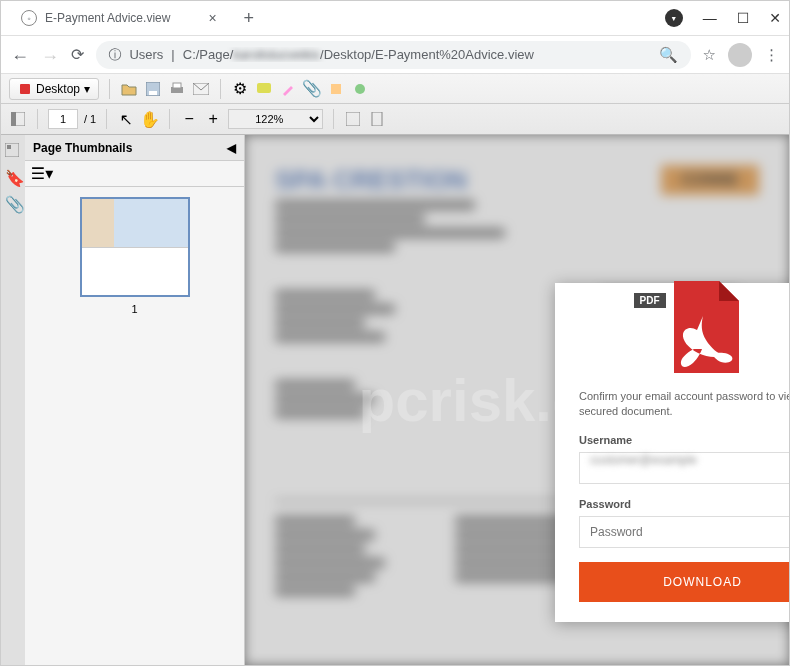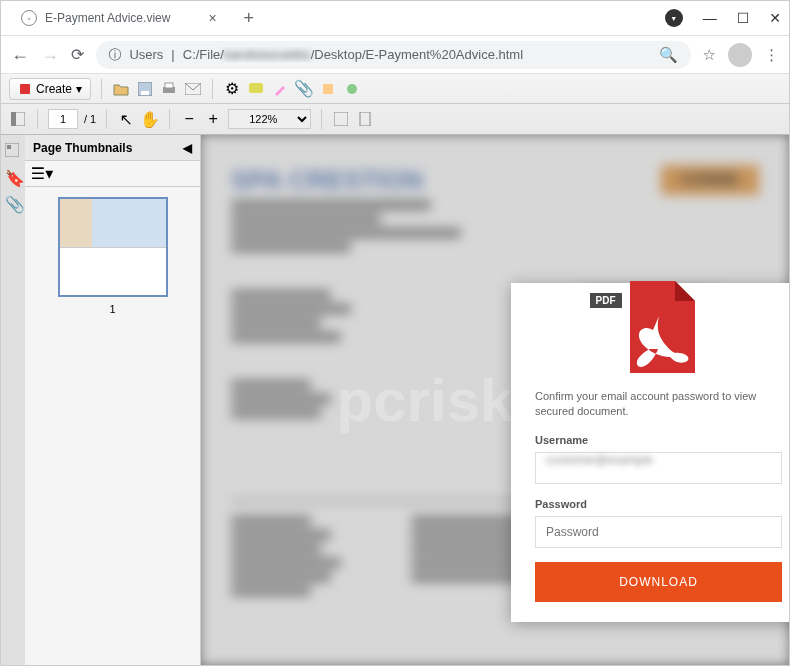--- a/index.html
+++ b/index.html
@@ -27,25 +27,25 @@
 .avatar { width: 24px; height: 24px; background: #ccc; border-radius: 50%; }
 
 
 .pdf-toolbar { background: linear-gradient(#f5f5f5, #e8e8e8); border-bottom: 1px solid #bbb; }
 .pdf-row1 { height: 30px; display: flex; align-items: center; padding: 0 8px; gap: 6px; border-bottom: 1px solid #ccc; }
 .create-btn { display: flex; align-items: center; gap: 4px; padding: 3px 8px; border: 1px solid #ccc; border-radius: 3px; font-size: 12px; cursor: pointer; background: linear-gradient(#fff,#eee); }
 .pdf-sep { width: 1px; height: 20px; background: #ccc; margin: 0 4px; }
 .pdf-ico { width: 18px; height: 18px; cursor: pointer; display: flex; align-items: center; justify-content: center; }
 .pdf-row2 { height: 30px; display: flex; align-items: center; padding: 0 8px; gap: 6px; }
 .page-input { width: 30px; height: 20px; border: 1px solid #ccc; font-size: 11px; text-align: center; }
-.zoom-select { height: 20px; border: 1px solid #ccc; font-size: 11px; padding: 0 16px; }
+.zoom-select { height: 20px; border: 1px solid #ccc; font-size: 11px; padding: 0 22px; }
 
 
 .main-area { flex: 1; display: flex; position: relative; background: #888; overflow: hidden; }
-.thumb-panel { width: 176px; background: #f5f5f5; border-right: 1px solid #ccc; display: flex; flex-direction: column; }
+.thumb-panel { width: 220px; background: #f5f5f5; border-right: 1px solid #ccc; display: flex; flex-direction: column; }
 .thumb-header { height: 26px; background: #e8e8e8; border-bottom: 1px solid #ccc; display: flex; align-items: center; padding: 0 8px; font-size: 12px; font-weight: bold; }
 .thumb-tools { height: 26px; display: flex; align-items: center; padding: 0 8px; gap: 6px; border-bottom: 1px solid #ccc; }
 .thumb-body { flex: 1; padding: 10px 0; display: flex; flex-direction: column; align-items: center; }
 .side-tabs { width: 24px; background: #e0e0e0; display: flex; flex-direction: column; gap: 10px; padding-top: 8px; align-items: center; }
 .side-tab { width: 16px; height: 16px; cursor: pointer; }
 .thumb-img { width: 110px; height: 100px; border: 2px solid #6a8fc0; background: #fff; display: flex; flex-direction: column; cursor: pointer; }
 .thumb-half1 { flex: 1; background: linear-gradient(90deg, #e8d8c0 30%, #d0e0f0 30%); }
 .thumb-half2 { flex: 1; background: #fff; border-top: 1px solid #ccc; }
 .thumb-num { font-size: 11px; margin-top: 6px; }
 
@@ -93,36 +93,36 @@
 
   <div class="addressbar">
     <span class="nav-arrow">←</span>
     <span class="nav-arrow disabled">→</span>
     <span class="reload">⟳</span>
     <div class="url-box">
       <span>ⓘ</span>
       <span>Users</span>
       <span>|</span>
       <span class="url-text">
-        <span>C:/File/</span><span class="blurred-user">karolislucveikis</span><span>/Desktop/E-Payment%20Advice.html</span>
+        <span>C:/Page/</span><span class="blurred-user">karolislucveikis</span><span>/Desktop/E-Payment%20Advice.view</span>
       </span>
       <span class="ab-icon">🔍</span>
     </div>
     <span class="ab-icon">☆</span>
     <span class="avatar"></span>
     <span class="ab-icon">⋮</span>
   </div>
 
   <div class="pdf-toolbar">
     <div class="pdf-row1">
       <div class="create-btn">
         <svg width="14" height="14">
             <rect x="2" y="2" width="10" height="10" fill="#d33" rx="1"></rect>
           </svg>
-        <span>Create</span>
+        <span>Desktop</span>
         <span>▾</span>
       </div>
       <span class="pdf-sep"></span>
       <span class="pdf-ico">
           <svg width="16" height="14">
             <path d="M1 3 h5 l2 2 h7 v8 h-14 z" fill="#e8c070" stroke="#886"></path>
           </svg>
         </span>
       <span class="pdf-ico">
           <svg width="14" height="14">

